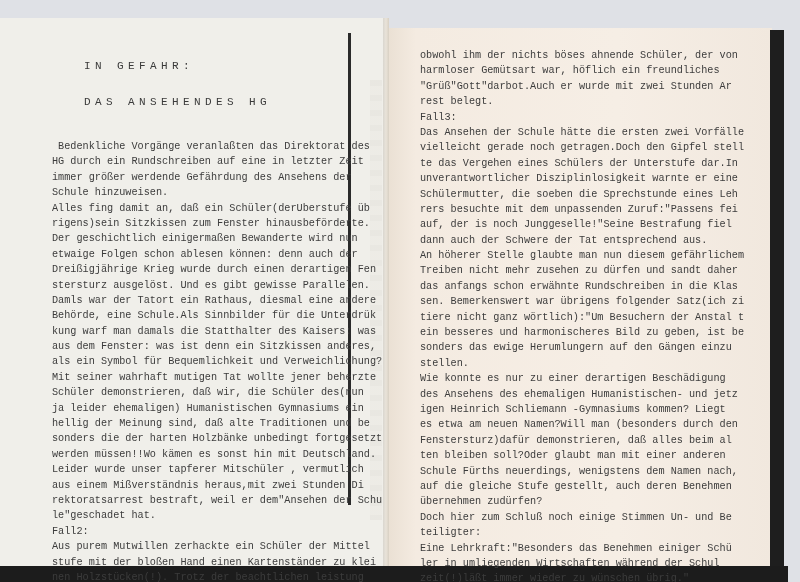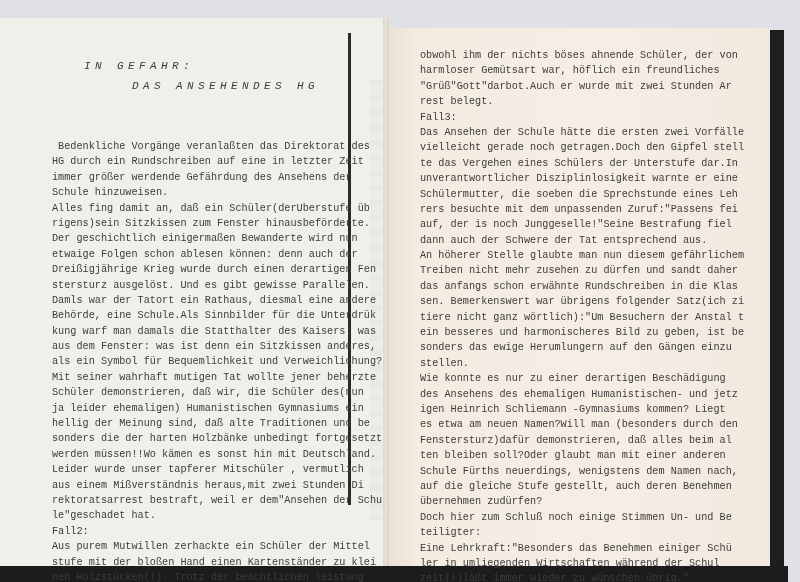--- a/index.html
+++ b/index.html
@@ -4,35 +4,35 @@
 <style>
   html,body{margin:0;padding:0;}
   body{width:800px;height:582px;background:#dfe1e6;position:relative;overflow:hidden;font-family:"Liberation Mono","DejaVu Sans Mono",monospace;}
   .book{position:absolute;left:0;top:8px;width:788px;height:566px;}
   .shadow-bottom{position:absolute;left:0;top:566px;width:788px;height:16px;background:#1c1c1c;}
   .shadow-right{position:absolute;left:770px;top:30px;width:14px;height:540px;background:#1e1e1e;}
   .page-left{position:absolute;left:0;top:10px;width:385px;height:556px;background:#f0efea;}
   .page-right{position:absolute;left:385px;top:20px;width:387px;height:546px;background:linear-gradient(90deg,#e9dfd2 0%,#f4ebe1 8%,#f6eee5 60%,#f1e8de 100%);}
   .gutter{position:absolute;left:383px;top:10px;width:6px;height:556px;background:linear-gradient(90deg,#d9d6cf,#e9e3d9,#d8d0c3);}
   .rule{position:absolute;left:348px;top:33px;width:3px;height:472px;background:#2a2a2a;}
-  .heading{position:absolute;left:84px;font-size:11px;letter-spacing:4.4px;color:#3a3a3a;white-space:pre;font-style:italic;}
+  .heading{position:absolute;left:84px;font-size:11px;letter-spacing:4.4px;color:#3a3a3a;white-space:pre;}
   .text{position:absolute;font-size:10.2px;line-height:15.4px;color:#3c3c3c;white-space:pre;}
   .text div{height:15.4px;}
   .bleed{position:absolute;left:370px;top:80px;width:12px;height:440px;background:repeating-linear-gradient(180deg,#e6e4de 0 6px,#eceae4 6px 15px);opacity:.7;}
 </style>
 </head>
 <body>
 
 <div class="book">
   <div class="page-left"></div>
   <div class="page-right"></div>
   <div class="gutter"></div>
 </div>
 <div class="shadow-right"></div>
 <div class="shadow-bottom"></div>
 <div class="bleed"></div>
 <div class="rule"></div>
 
 <div class="heading" style="top:60px;">IN GEFAHR:</div>
-<div class="heading" style="top:80px;margin-left:48px;">DAS ANSEHENDES HG</div>
+<div class="heading" style="top:96px;">DAS ANSEHENDES HG</div>
 
 <div class="text" id="left-text" style="left:52px;top:139px;"><div> Bedenkliche Vorgänge veranlaßten das Direktorat des</div><div>HG durch ein Rundschreiben auf eine in letzter Zeit</div><div>immer größer werdende Gefährdung des Ansehens der</div><div>Schule hinzuweisen.</div><div>Alles fing damit an, daß ein Schüler(derUberstufe üb</div><div>rigens)sein Sitzkissen zum Fenster hinausbeförderte.</div><div>Der geschichtlich einigermaßen Bewanderte wird nun</div><div>etwaige Folgen schon ablesen können: denn auch der</div><div>Dreißigjährige Krieg wurde durch einen derartigen Fen</div><div>stersturz ausgelöst. Und es gibt gewisse Parallelen.</div><div>Damls war der Tatort ein Rathaus, diesmal eine andere</div><div>Behörde, eine Schule.Als Sinnbilder für die Unterdrük</div><div>kung warf man damals die Statthalter des Kaisers: was</div><div>aus dem Fenster: was ist denn ein Sitzkissen anderes,</div><div>als ein Symbol für Bequemlichkeit und Verweichlichung?</div><div>Mit seiner wahrhaft mutigen Tat wollte jener beherzte</div><div>Schüler demonstrieren, daß wir, die Schüler des(nun</div><div>ja leider ehemaligen) Humanistischen Gymnasiums ein</div><div>hellig der Meinung sind, daß alte Traditionen und be</div><div>sonders die der harten Holzbänke unbedingt fortgesetzt</div><div>werden müssen!!Wo kämen es sonst hin mit Deutschland.</div><div>Leider wurde unser tapferer Mitschüler , vermutlich</div><div>aus einem Mißverständnis heraus,mit zwei Stunden Di</div><div>rektoratsarrest bestraft, weil er dem"Ansehen der Schu</div><div>le"geschadet hat.</div><div>Fall2:</div><div>Aus purem Mutwillen zerhackte ein Schüler der Mittel</div><div>stufe mit der bloßen Hand einen Kartenständer zu klei</div><div>nen Holzstücken(!). Trotz der beachtlichen leistung</div></div>
 <div class="text" id="right-text" style="left:420px;top:48px;"><div>obwohl ihm der nichts böses ahnende Schüler, der von</div><div>harmloser Gemütsart war, höflich ein freundliches</div><div>"Grüß"Gott"darbot.Auch er wurde mit zwei Stunden Ar</div><div>rest belegt.</div><div>Fall3:</div><div>Das Ansehen der Schule hätte die ersten zwei Vorfälle</div><div>vielleicht gerade noch getragen.Doch den Gipfel stell</div><div>te das Vergehen eines Schülers der Unterstufe dar.In</div><div>unverantwortlicher Disziplinlosigkeit warnte er eine</div><div>Schülermutter, die soeben die Sprechstunde eines Leh</div><div>rers besuchte mit dem unpassenden Zuruf:"Passens fei</div><div>auf, der is noch Junggeselle!"Seine Bestrafung fiel</div><div>dann auch der Schwere der Tat entsprechend aus.</div><div>An höherer Stelle glaubte man nun diesem gefährlichem</div><div>Treiben nicht mehr zusehen zu dürfen und sandt daher</div><div>das anfangs schon erwähnte Rundschreiben in die Klas</div><div>sen. Bemerkenswert war übrigens folgender Satz(ich zi</div><div>tiere nicht ganz wörtlich):"Um Besuchern der Anstal t</div><div>ein besseres und harmonischeres Bild zu geben, ist be</div><div>sonders das ewige Herumlungern auf den Gängen einzu</div><div>stellen.</div><div>Wie konnte es nur zu einer derartigen Beschädigung</div><div>des Ansehens des ehemaligen Humanistischen- und jetz</div><div>igen Heinrich Schliemann -Gymnasiums kommen? Liegt</div><div>es etwa am neuen Namen?Will man (besonders durch den</div><div>Fenstersturz)dafür demonstrieren, daß alles beim al</div><div>ten bleiben soll?Oder glaubt man mit einer anderen</div><div>Schule Fürths neuerdings, wenigstens dem Namen nach,</div><div>auf die gleiche Stufe gestellt, auch deren Benehmen</div><div>übernehmen zudürfen?</div><div>Doch hier zum Schluß noch einige Stimmen Un- und Be</div><div>teiligter:</div><div>Eine Lehrkraft:"Besonders das Benehmen einiger Schü</div><div>ler in umliegenden Wirtschaften während der Schul</div><div>zeit(!)läßt immer wieder zu wünschen übrig."</div></div>
 
 </body></html>

